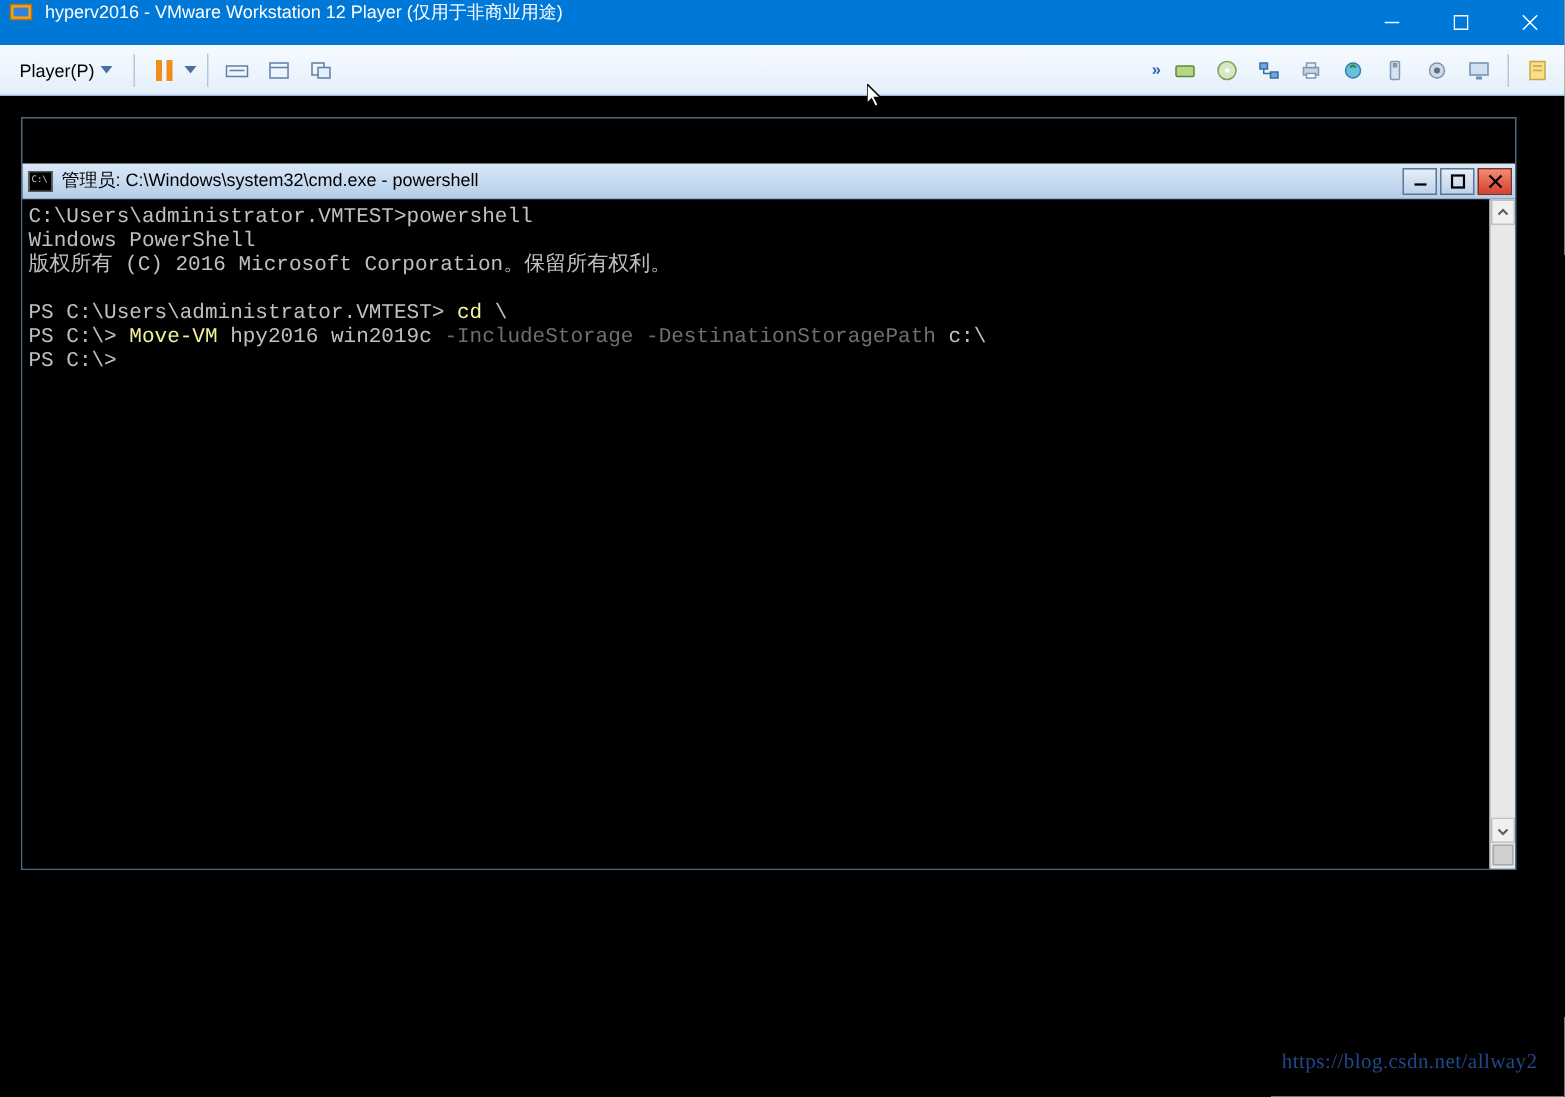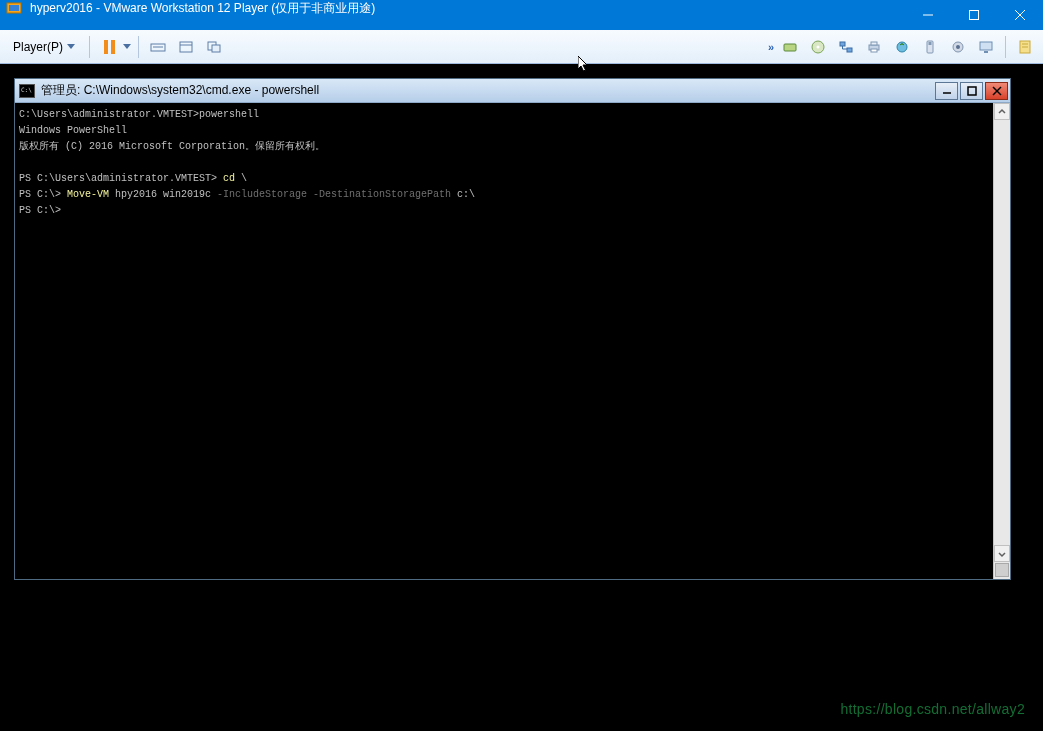--- a/index.html
+++ b/index.html
@@ -29,44 +29,44 @@
 
     
     .ico { width:16px; height:16px; display:flex; align-items:center; justify-content:center; }
     .ico svg { width:16px; height:16px; }
 
     
     .guest { flex:1; background:#000; position:relative; }
 
     
     .cmd-window { position:absolute; left:14px; top:14px; right:32px; height:502px; border:1px solid #4f6b84; background:#000; display:flex; flex-direction:column; }
-    .cmd-titlebar { height:24px; background:linear-gradient(to bottom,#d9e8f7,#b6cee9); border-bottom:1px solid #8da9c7; display:flex; align-items:center; padding-left:4px; }
+    .cmd-titlebar { height:24px; background:linear-gradient(to bottom,#d9e8f7,#b6cee9); border-bottom:1px solid #8da9c7; display:flex; align-items:center; padding-left:4px;margin-top:30px; }
     .cmd-titlebar .cmd-logo-icon { width:16px; height:14px; background:#000; border:1px solid #555; margin-right:6px; position:relative; }
     .cmd-titlebar .cmd-logo-icon::after { content:"C:\\"; color:#ccc; font-size:6px; position:absolute; left:1px; top:1px; font-family:Consolas,monospace; }
     .cmd-titlebar .title-text { font-size:12px; color:#000; }
     .cmd-titlebar .spacer { flex:1; }
     .cmd-sysbtn { width:23px; height:18px; margin-right:2px; background:linear-gradient(to bottom,#e7eef7,#bfd2ea); border:1px solid #5c7796; display:flex; align-items:center; justify-content:center; }
     .cmd-sysbtn.close { background:linear-gradient(to bottom,#f08a77,#d8412b); border-color:#8a2b1a; }
     .cmd-sysbtn svg { width:10px; height:10px; stroke:#000; stroke-width:1.5; fill:none; }
 
     
     .cmd-body { flex:1; display:flex; }
-    .cmd-text { flex:1; background:#000; padding:4px 4px; font-family:NSimSun, Consolas,"Courier New",monospace; font-size:10px; line-height:16px; color:#c0c0c0; white-space:pre; overflow:hidden; }
+    .cmd-text { flex:1; background:#000; padding:4px 4px; font-family:NSimSun, Consolas,"Courier New",monospace; font-size:14px; line-height:16px; color:#c0c0c0; white-space:pre; overflow:hidden; }
     .cmd-scroll { width:17px; background:#e8e8e8; border-left:1px solid #c6c6c6; display:flex; flex-direction:column; }
     .cmd-scroll .arrow { height:17px; background:#f0f0f0; border:1px solid #c0c0c0; display:flex; align-items:center; justify-content:center; }
     .cmd-scroll .track { flex:1; background:#e8e8e8; position:relative; }
     .cmd-scroll .track .thumb { position:absolute; left:1px; right:1px; height:32px; background:#cfcfcf; border:1px solid #a9a9a9; }
     .cmd-scroll .arrow svg { width:8px; height:8px; stroke:#606060; stroke-width:1.5; fill:none; }
     .cmd-scroll .track .thumb.bottom { bottom:2px; }
     .c-gray  { color:#c0c0c0; }
     .c-yellow{ color:#f3f39c; }
     .c-darkgray{ color:#6f6f6f; }
 
     
-    .watermark { position:absolute; right:18px; bottom:14px; color:#22c55e; font-size:14px; font-family:Liberation Sans, sans-serif; opacity:.55; letter-spacing:.3px; }
+    .watermark { position:absolute; right:18px; bottom:14px; color:#3b82f6; font-size:14px; font-family:Liberation Serif, serif; opacity:.55; letter-spacing:.3px; }
 
     
     .cursor-arrow { position:absolute; left:578px; top:56px; width:12px; height:18px; pointer-events:none; }
     .cursor-arrow svg { width:12px; height:18px; }
   </style>
 </head>
 <body>
 
 <div class="vm-window">
 

